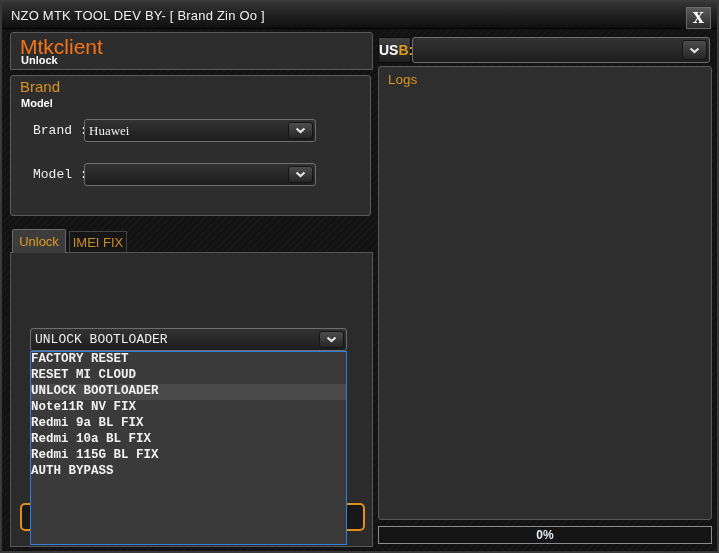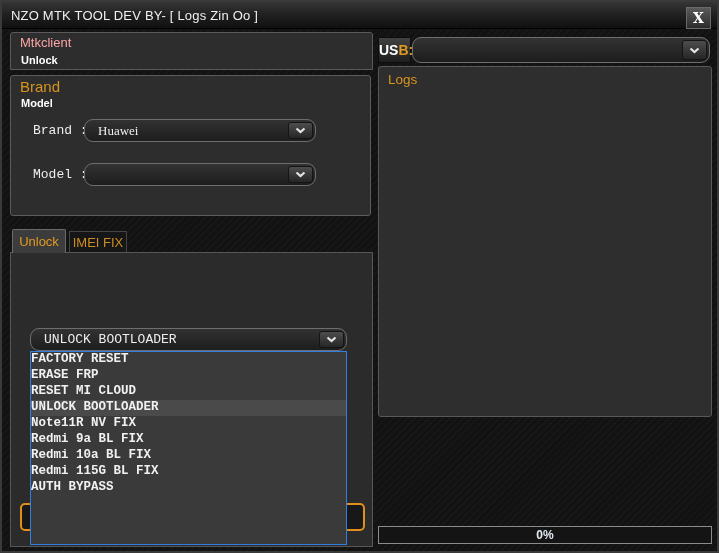--- a/index.html
+++ b/index.html
@@ -29,37 +29,37 @@
     background:linear-gradient(#5a5a5a,#2b2b2b);
     border:1px solid #6a6a6a;
     color:#fff; font:bold 14px "DejaVu Serif", serif;
     text-align:center; line-height:20px; cursor:pointer;
   }
 
   
   .combo {
     position:absolute;
     background:linear-gradient(#323232,#1d1d1d);
-    border:1px solid #6e6e6e; border-radius:9px;
-    display:flex; align-items:center; padding-left:13px;
+    border:1px solid #6e6e6e; border-radius:3px;
+    display:flex; align-items:center; padding-left:4px;
     color:#eee;
   }
   .combo .chev {
     position:absolute; right:2px; top:2px; bottom:2px; width:25px;
     background:linear-gradient(#4d4d4d,#262626);
     border:1px solid #141414; border-radius:3px;
     display:flex; align-items:center; justify-content:center;
   }
 
   
   .header-panel {
     position:absolute; left:8px; top:30px; width:363px; height:38px;
     background:#2d2d2d; border:1px solid #5a5a5a; border-radius:3px 3px 0 0;
   }
-  .header-title { position:absolute; left:9px; top:2px; color:#fca5a5; font-size:13px; }
+  .header-title { position:absolute; left:9px; top:2px; color:#f97316; font-size:21px; }
   .header-sub   { position:absolute; left:10px; top:21px; color:#fff; font-size:11px; font-weight:bold; }
 
   .brand-group {
     position:absolute; left:8px; top:73px; width:361px; height:141px;
     background:#2d2d2d; border:1px solid #5c5c5c; border-radius:3px;
   }
   .group-title { position:absolute; left:9px; top:2px; color:#d8941e; font-size:15px; }
   .group-sub   { position:absolute; left:10px; top:21px; color:#fff; font-size:11px; font-weight:bold; }
   .row-label {
     position:absolute; color:#eee;
@@ -116,21 +116,21 @@
   .usb-badge {
     position:absolute; left:376px; top:35px; width:33px; height:26px;
     background:linear-gradient(#414141,#1e1e1e); border:1px solid #0d0d0d;
     text-align:center; line-height:24px;
     font-size:14px; font-weight:bold; color:#fff;
   }
   .usb-badge .b { color:#dd9a1f; }
   .usb-combo { left:410px; top:35px; width:298px; height:26px; font-size:13px; }
 
   .logs-group {
-    position:absolute; left:376px; top:64px; width:334px; height:351px;
+    position:absolute; left:376px; top:64px; width:334px; height:454px;
     background:#2e2e2e; border:1px solid #585858; border-radius:3px;
   }
   .logs-title { position:absolute; left:9px; top:5px; color:#d8941e; font-size:13.5px; }
   .logs-content {
     position:absolute; left:4px; top:24px; right:4px; bottom:4px;
     font:12px "Liberation Mono", monospace; color:#ddd;
   }
 
   .progress {
     position:absolute; left:376px; top:524px; width:334px; height:18px;
@@ -138,21 +138,21 @@
     text-align:center; line-height:16px;
     font-size:12px; color:#e3e9f2; font-weight:bold;
   }
 </style>
 </head>
 <body>
 
 <div class="window">
 
   <div class="titlebar">
-    <span class="title-text">NZO MTK TOOL DEV BY- [ Logs Zin Oo ]</span>
+    <span class="title-text">NZO MTK TOOL DEV BY- [ Brand Zin Oo ]</span>
     <div class="close-btn">X</div>
   </div>
 
   <div class="header-panel">
     <div class="header-title">Mtkclient</div>
     <div class="header-sub">Unlock</div>
   </div>
 
   <div class="brand-group">
     <div class="group-title">Brand</div>
@@ -187,21 +187,20 @@
       <svg width="11" height="7" viewBox="0 0 11 7">
           <path d="M1.5 1.5 L5.5 5 L9.5 1.5" stroke="#e4e4e4" stroke-width="2.2" fill="none"></path>
         </svg>
     </span>
   </div>
 
   <div class="orange-btn"></div>
 
   <div class="op-list">
     <div class="op-item">FACTORY RESET</div>
-    <div class="op-item">ERASE FRP</div>
     <div class="op-item">RESET MI CLOUD</div>
     <div class="op-item selected">UNLOCK BOOTLOADER</div>
     <div class="op-item">Note11R NV FIX</div>
     <div class="op-item">Redmi 9a BL FIX</div>
     <div class="op-item">Redmi 10a BL FIX</div>
     <div class="op-item">Redmi 115G BL FIX</div>
     <div class="op-item">AUTH BYPASS</div>
   </div>
 
   <div class="usb-badge"><span>US</span><span class="b">B:</span></div>

